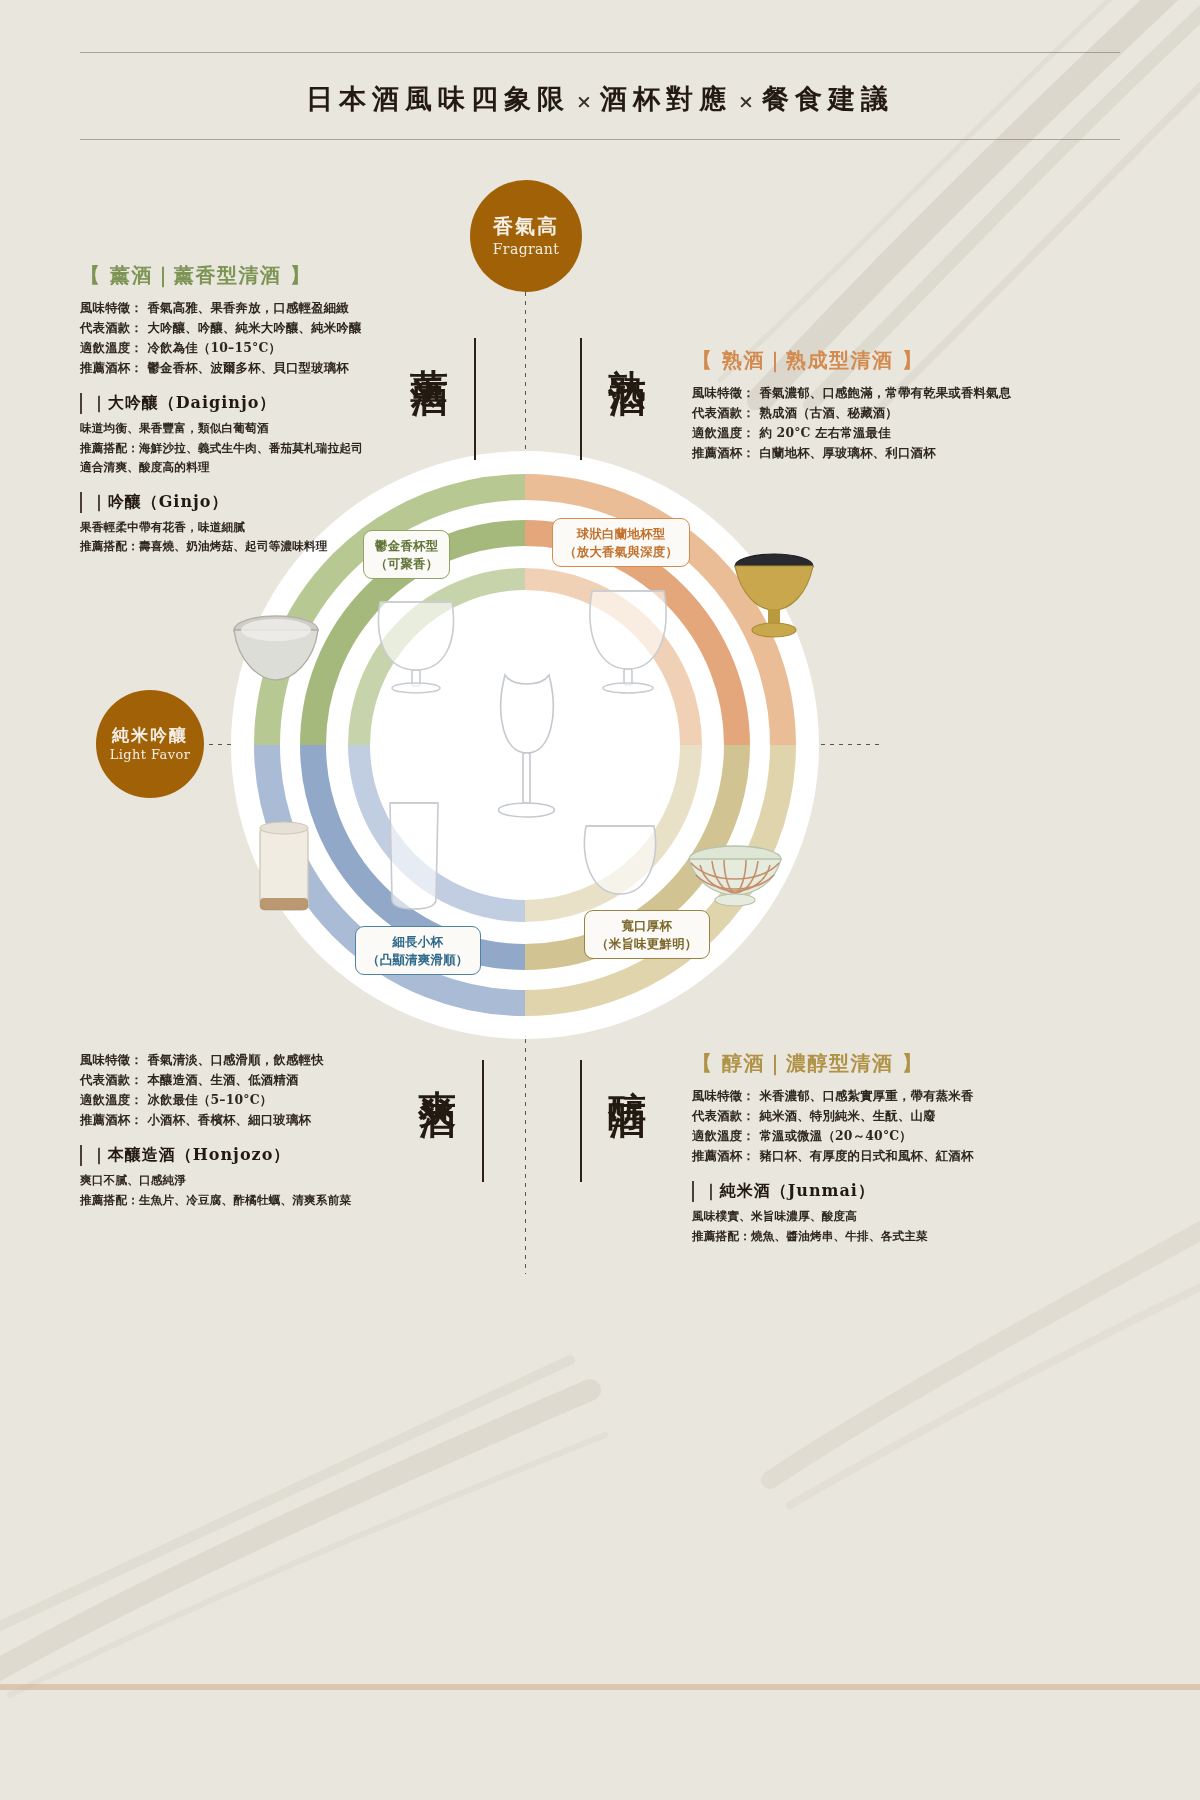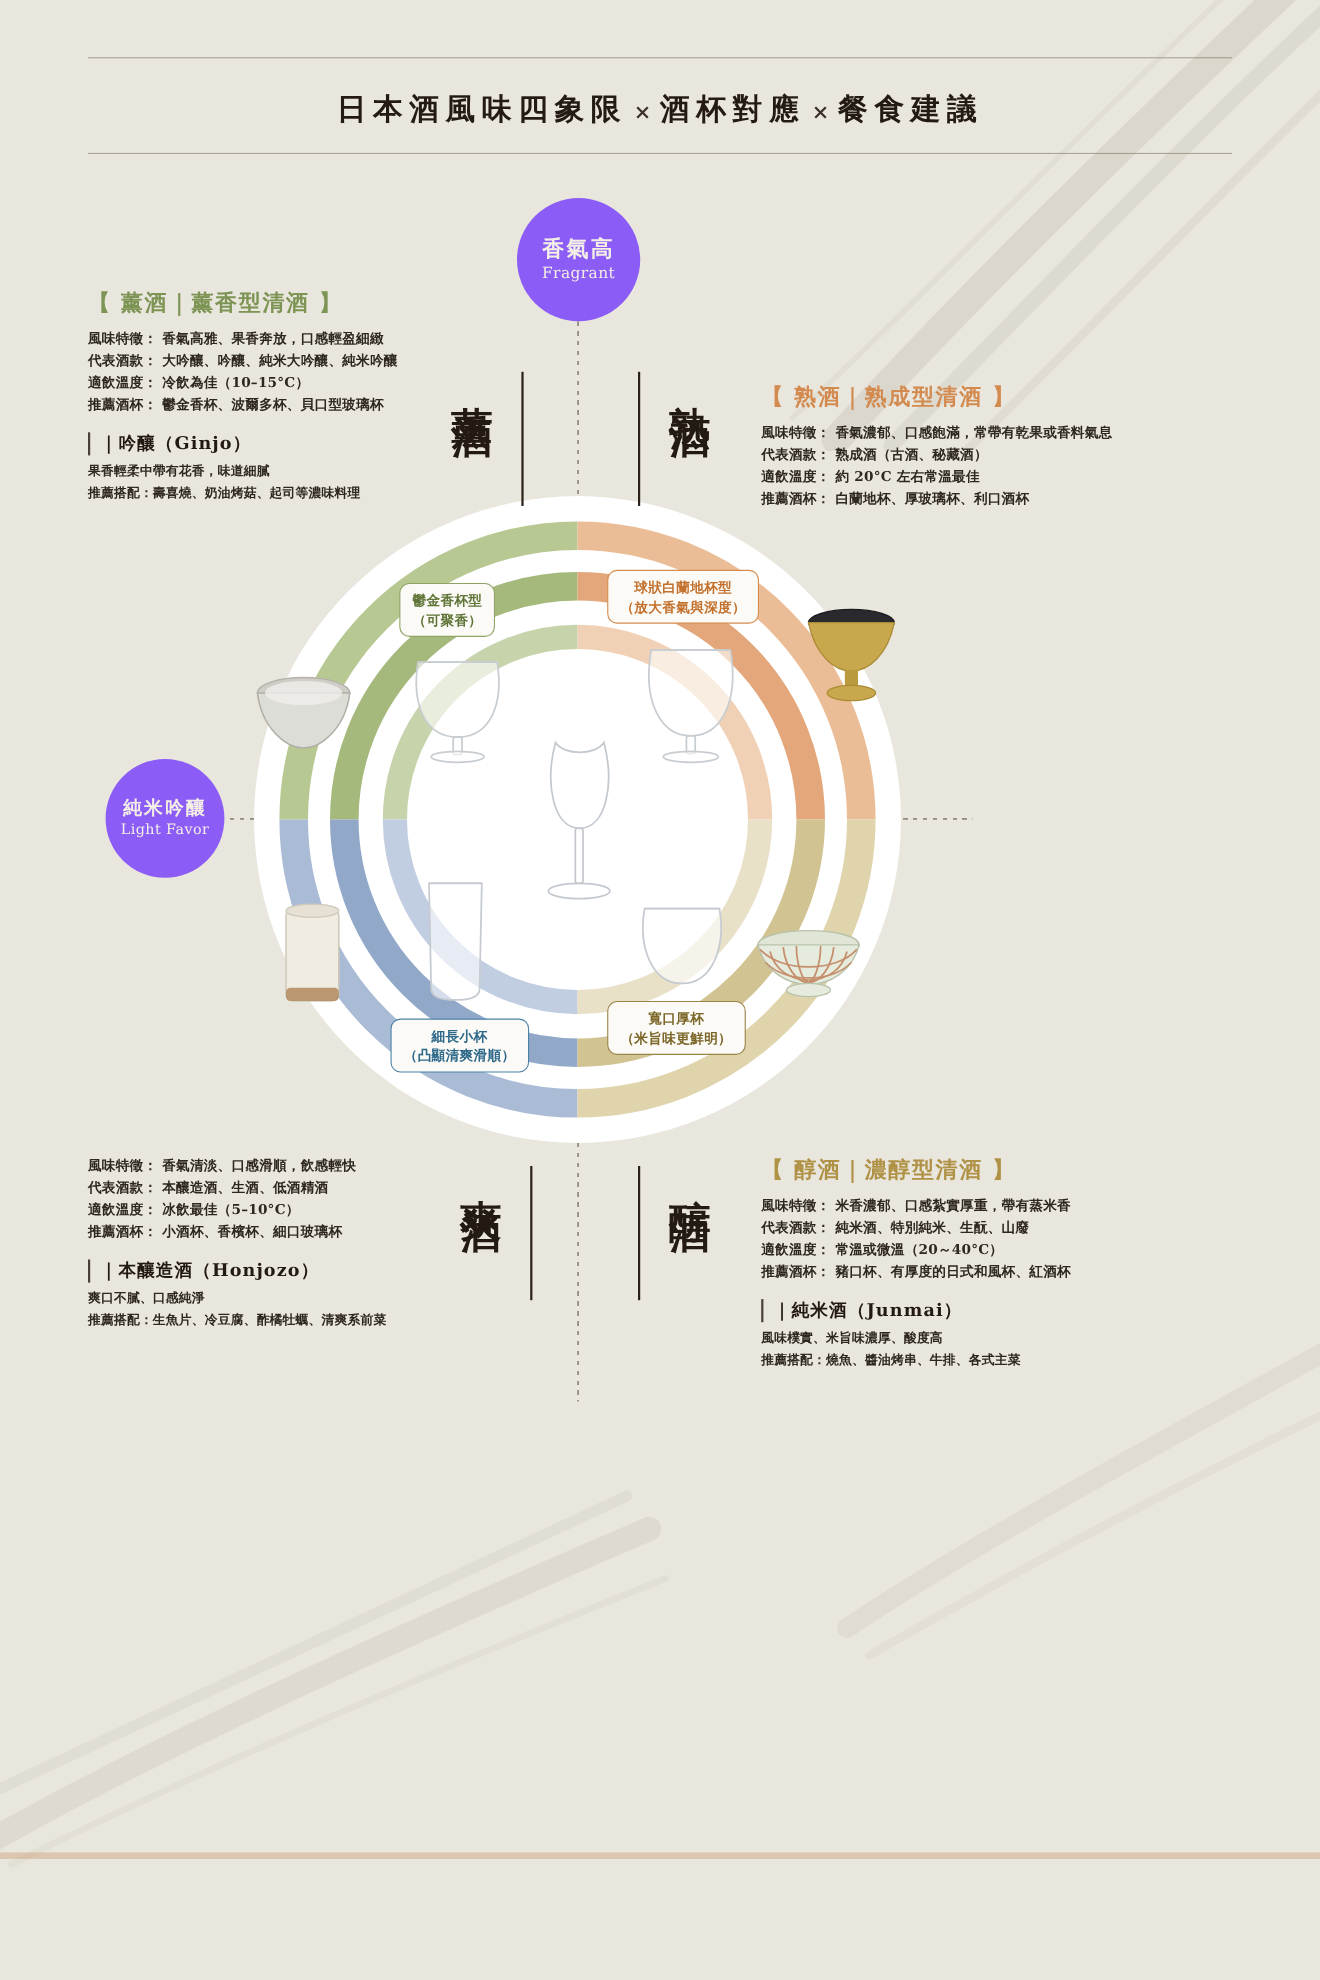--- a/index.html
+++ b/index.html
@@ -21,21 +21,21 @@
   .main-title{
     font-size:27px;letter-spacing:6px;color:#241a14;
     padding:28px 0 22px;font-weight:600;
     font-family:"DejaVu Serif","Liberation Serif",serif;
   }
   .main-title .x{font-size:19px;letter-spacing:2px;padding:0 6px;color:#3a2f26;}
 
   
   .pole{
     position:absolute;border-radius:50%;
-    background:#8b5cf6;color:#f4efe6;
+    background:#a16207;color:#f4efe6;
     display:flex;flex-direction:column;align-items:center;justify-content:center;
     text-align:center;line-height:1.22;
   }
   .pole .cn{font-size:20px;letter-spacing:2px;font-weight:600;}
   .pole .en{font-size:14px;letter-spacing:.4px;margin-top:2px;}
   #pole-top{left:470px;top:180px;width:112px;height:112px;}
   #pole-bottom{left:466px;top:1272px;width:112px;height:112px;}
   #pole-left{left:96px;top:690px;width:108px;height:108px;}
   #pole-right{left:880px;top:690px;width:108px;height:108px;}
 
@@ -93,21 +93,21 @@
   
   .pill{
     position:absolute;background:#fbfaf7;border-radius:9px;
     padding:6px 11px;text-align:center;line-height:1.42;
     font-size:12.4px;font-weight:700;letter-spacing:.3px;
   }
   #pill-kun{left:363px;top:530px;border:1.4px solid #8fa463;color:#5f7436;}
   #pill-juku{left:552px;top:518px;border:1.4px solid #d68c4c;color:#c2702b;}
   #pill-sou{left:355px;top:910px;border:1.4px solid #4b83a6;color:#2e6party;}
   #pill-sou{left:355px;top:910px;border:1.4px solid #4b83a6;color:#2e6889;margin-top:16px;}
-  #pill-jun{left:552px;top:910px;border:1.4px solid #9a8345;color:#7b6628;}
+  #pill-jun{left:584px;top:910px;border:1.4px solid #9a8345;color:#7b6628;}
 
   
   .ware{position:absolute;}
   .ware svg{display:block;}
 
   
   .footer{
     position:absolute;left:0;bottom:0;width:1200px;height:110px;
     background:#b4764c;display:flex;align-items:center;padding-left:48px;
     box-sizing:border-box;
@@ -239,20 +239,26 @@
     <div class="chars">醇酒</div>
   </div>
 
   <div class="block" id="block-kun">
     <div class="head">【 薰酒｜薰香型清酒 】</div>
     <div class="line">風味特徵： 香氣高雅、果香奔放，口感輕盈細緻</div>
     <div class="line">代表酒款： 大吟釀、吟釀、純米大吟釀、純米吟釀</div>
     <div class="line">適飲溫度： 冷飲為佳（10–15°C）</div>
     <div class="line">推薦酒杯： 鬱金香杯、波爾多杯、貝口型玻璃杯</div>
     <div class="sub">
+      <div class="sub-head">｜大吟釀（Daiginjo）</div>
+      <div class="line">味道均衡、果香豐富，類似白葡萄酒</div>
+      <div class="line">推薦搭配：海鮮沙拉、義式生牛肉、番茄莫札瑞拉起司</div>
+      <div class="line">適合清爽、酸度高的料理</div>
+    </div>
+    <div class="sub">
       <div class="sub-head">｜吟釀（Ginjo）</div>
       <div class="line">果香輕柔中帶有花香，味道細膩</div>
       <div class="line">推薦搭配：壽喜燒、奶油烤菇、起司等濃味料理</div>
     </div>
   </div>
 
   <div class="block" id="block-juku">
     <div class="head">【 熟酒｜熟成型清酒 】</div>
     <div class="line">風味特徵： 香氣濃郁、口感飽滿，常帶有乾果或香料氣息</div>
     <div class="line">代表酒款： 熟成酒（古酒、秘藏酒）</div>

